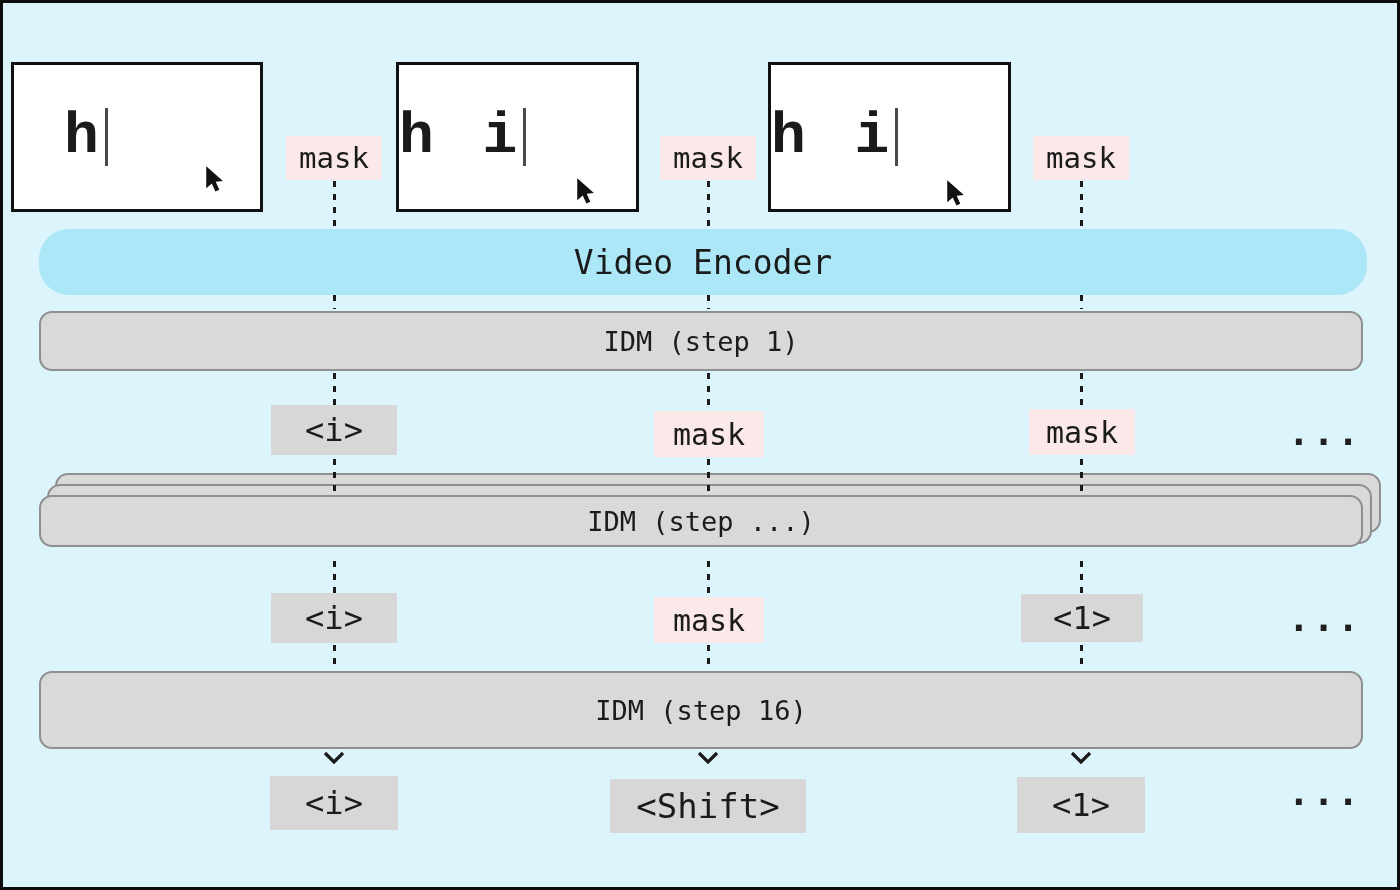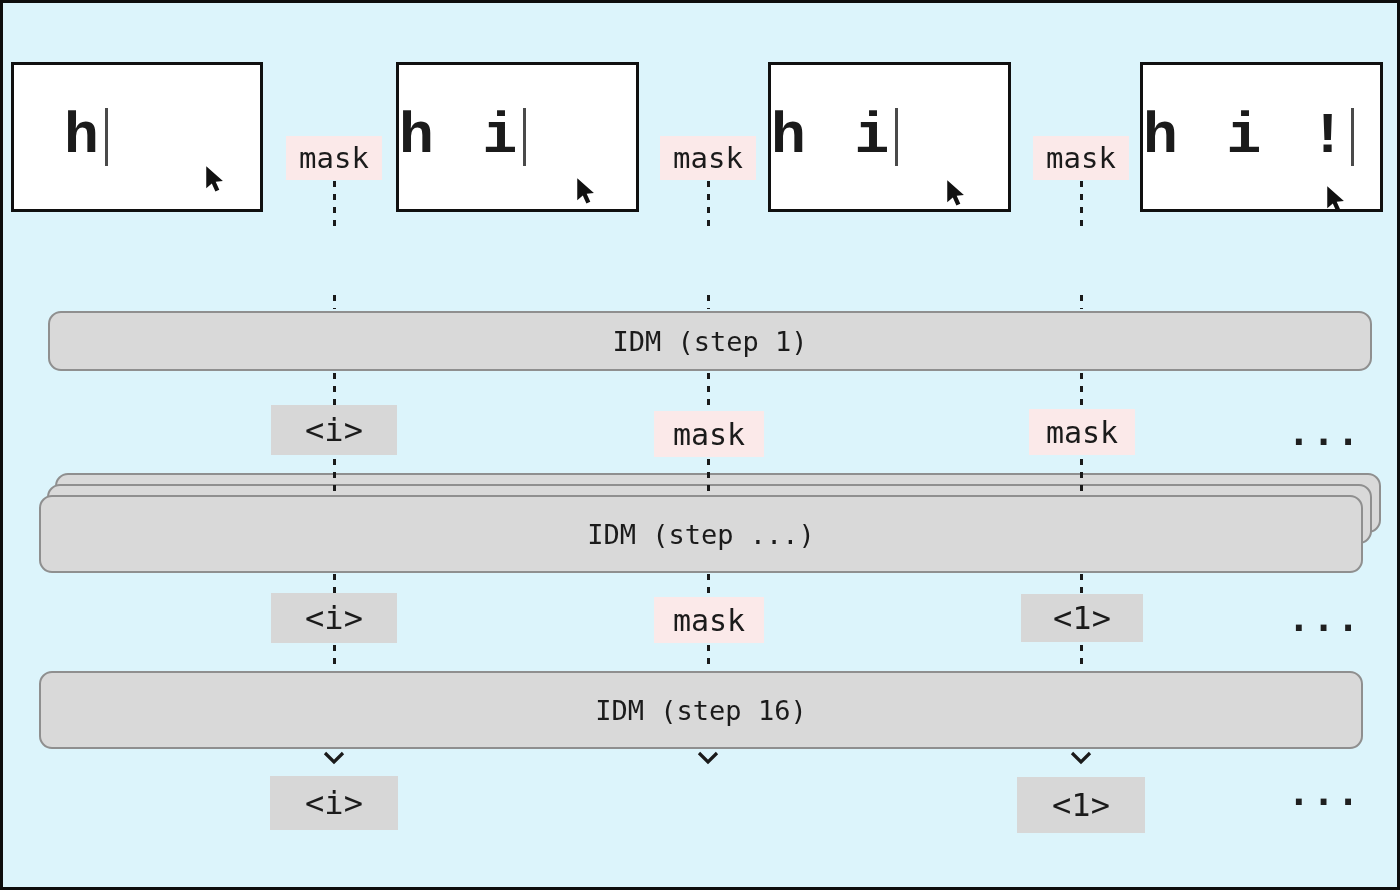--- a/index.html
+++ b/index.html
@@ -48,24 +48,24 @@
   .vebar{
     position:absolute;left:36px;top:226px;width:1328px;height:66px;z-index:3;
     background:#ace7f8;border-radius:30px;
     display:flex;align-items:center;justify-content:center;font-size:33px;
   }
   .idmbar{
     position:absolute;box-sizing:border-box;z-index:3;
     background:#d9d9d9;border:2px solid #8f8f8f;border-radius:13px;
     display:flex;align-items:center;justify-content:center;font-size:27px;
   }
-  .idm1{left:36px;top:308px;width:1324px;height:60px;margin-left:9px;}
+  .idm1{left:36px;top:308px;width:1324px;height:60px;}
   .stack-back{left:52px;top:470px;width:1326px;height:60px;z-index:1;}
   .stack-mid{left:44px;top:481px;width:1325px;height:60px;z-index:1;}
-  .idmmid{left:36px;top:492px;width:1324px;height:78px;}
+  .idmmid{left:36px;top:492px;width:1324px;height:52px;}
   .idm16{left:36px;top:668px;width:1324px;height:78px;}
   
   .tok{
     position:absolute;z-index:3;display:flex;align-items:center;justify-content:center;
     font-size:32px;
   }
   .tok.gray{background:#d7d7d7;}
   .tok.pink{background:#fbe9e9;font-size:30px;}
   .dots{position:absolute;z-index:3;font-size:36px;font-weight:bold;letter-spacing:3px;
     display:flex;align-items:center;justify-content:center;color:#1f1f1f;}
@@ -141,32 +141,28 @@
       <path d="M1.5 0.5 L1.5 15.2 L5.2 12 L7.6 17.4 L10.2 16.2 L7.8 10.9 L12.6 10.4 Z" fill="#111"></path>
     </svg>
   </div>
   <div class="frame f3">
     <span class="frame-text">h i</span>
       <span class="caret"></span>
     <svg class="pointer" style="left:174px;top:114px;" width="21" height="28" viewBox="0 0 14 18">
       <path d="M1.5 0.5 L1.5 15.2 L5.2 12 L7.6 17.4 L10.2 16.2 L7.8 10.9 L12.6 10.4 Z" fill="#111"></path>
     </svg>
   </div>
-  <div class="frame f4">
-    <span class="frame-text">h i !</span>
-      <span class="caret"></span>
-    <svg class="pointer" style="left:182px;top:120px;" width="21" height="28" viewBox="0 0 14 18">
-      <path d="M1.5 0.5 L1.5 15.2 L5.2 12 L7.6 17.4 L10.2 16.2 L7.8 10.9 L12.6 10.4 Z" fill="#111"></path>
-    </svg>
-  </div>
 
   <div class="maskchip m1">mask</div>
   <div class="maskchip m2">mask</div>
   <div class="maskchip m3">mask</div>
 
+  <div class="vebar">
+    <span>Video Encoder</span>
+  </div>
 
   <div class="idmbar idm1">
     <span>IDM (step 1)</span>
   </div>
 
   <div class="tok gray a1">&lt;i&gt;</div>
   <div class="tok pink a2">mask</div>
   <div class="tok pink a3">mask</div>
   <div class="dots da">...</div>
 
@@ -177,16 +173,17 @@
   <div class="tok gray b1">&lt;i&gt;</div>
   <div class="tok pink b2">mask</div>
   <div class="tok gray b3">&lt;1&gt;</div>
   <div class="dots db">...</div>
 
   <div class="idmbar idm16">
     <span>IDM (step 16)</span>
   </div>
 
   <div class="tok gray c1">&lt;i&gt;</div>
+  <div class="tok gray c2">&lt;Shift&gt;</div>
   <div class="tok gray c3">&lt;1&gt;</div>
   <div class="dots dc">...</div>
 
 </div>
 
 </body></html>

